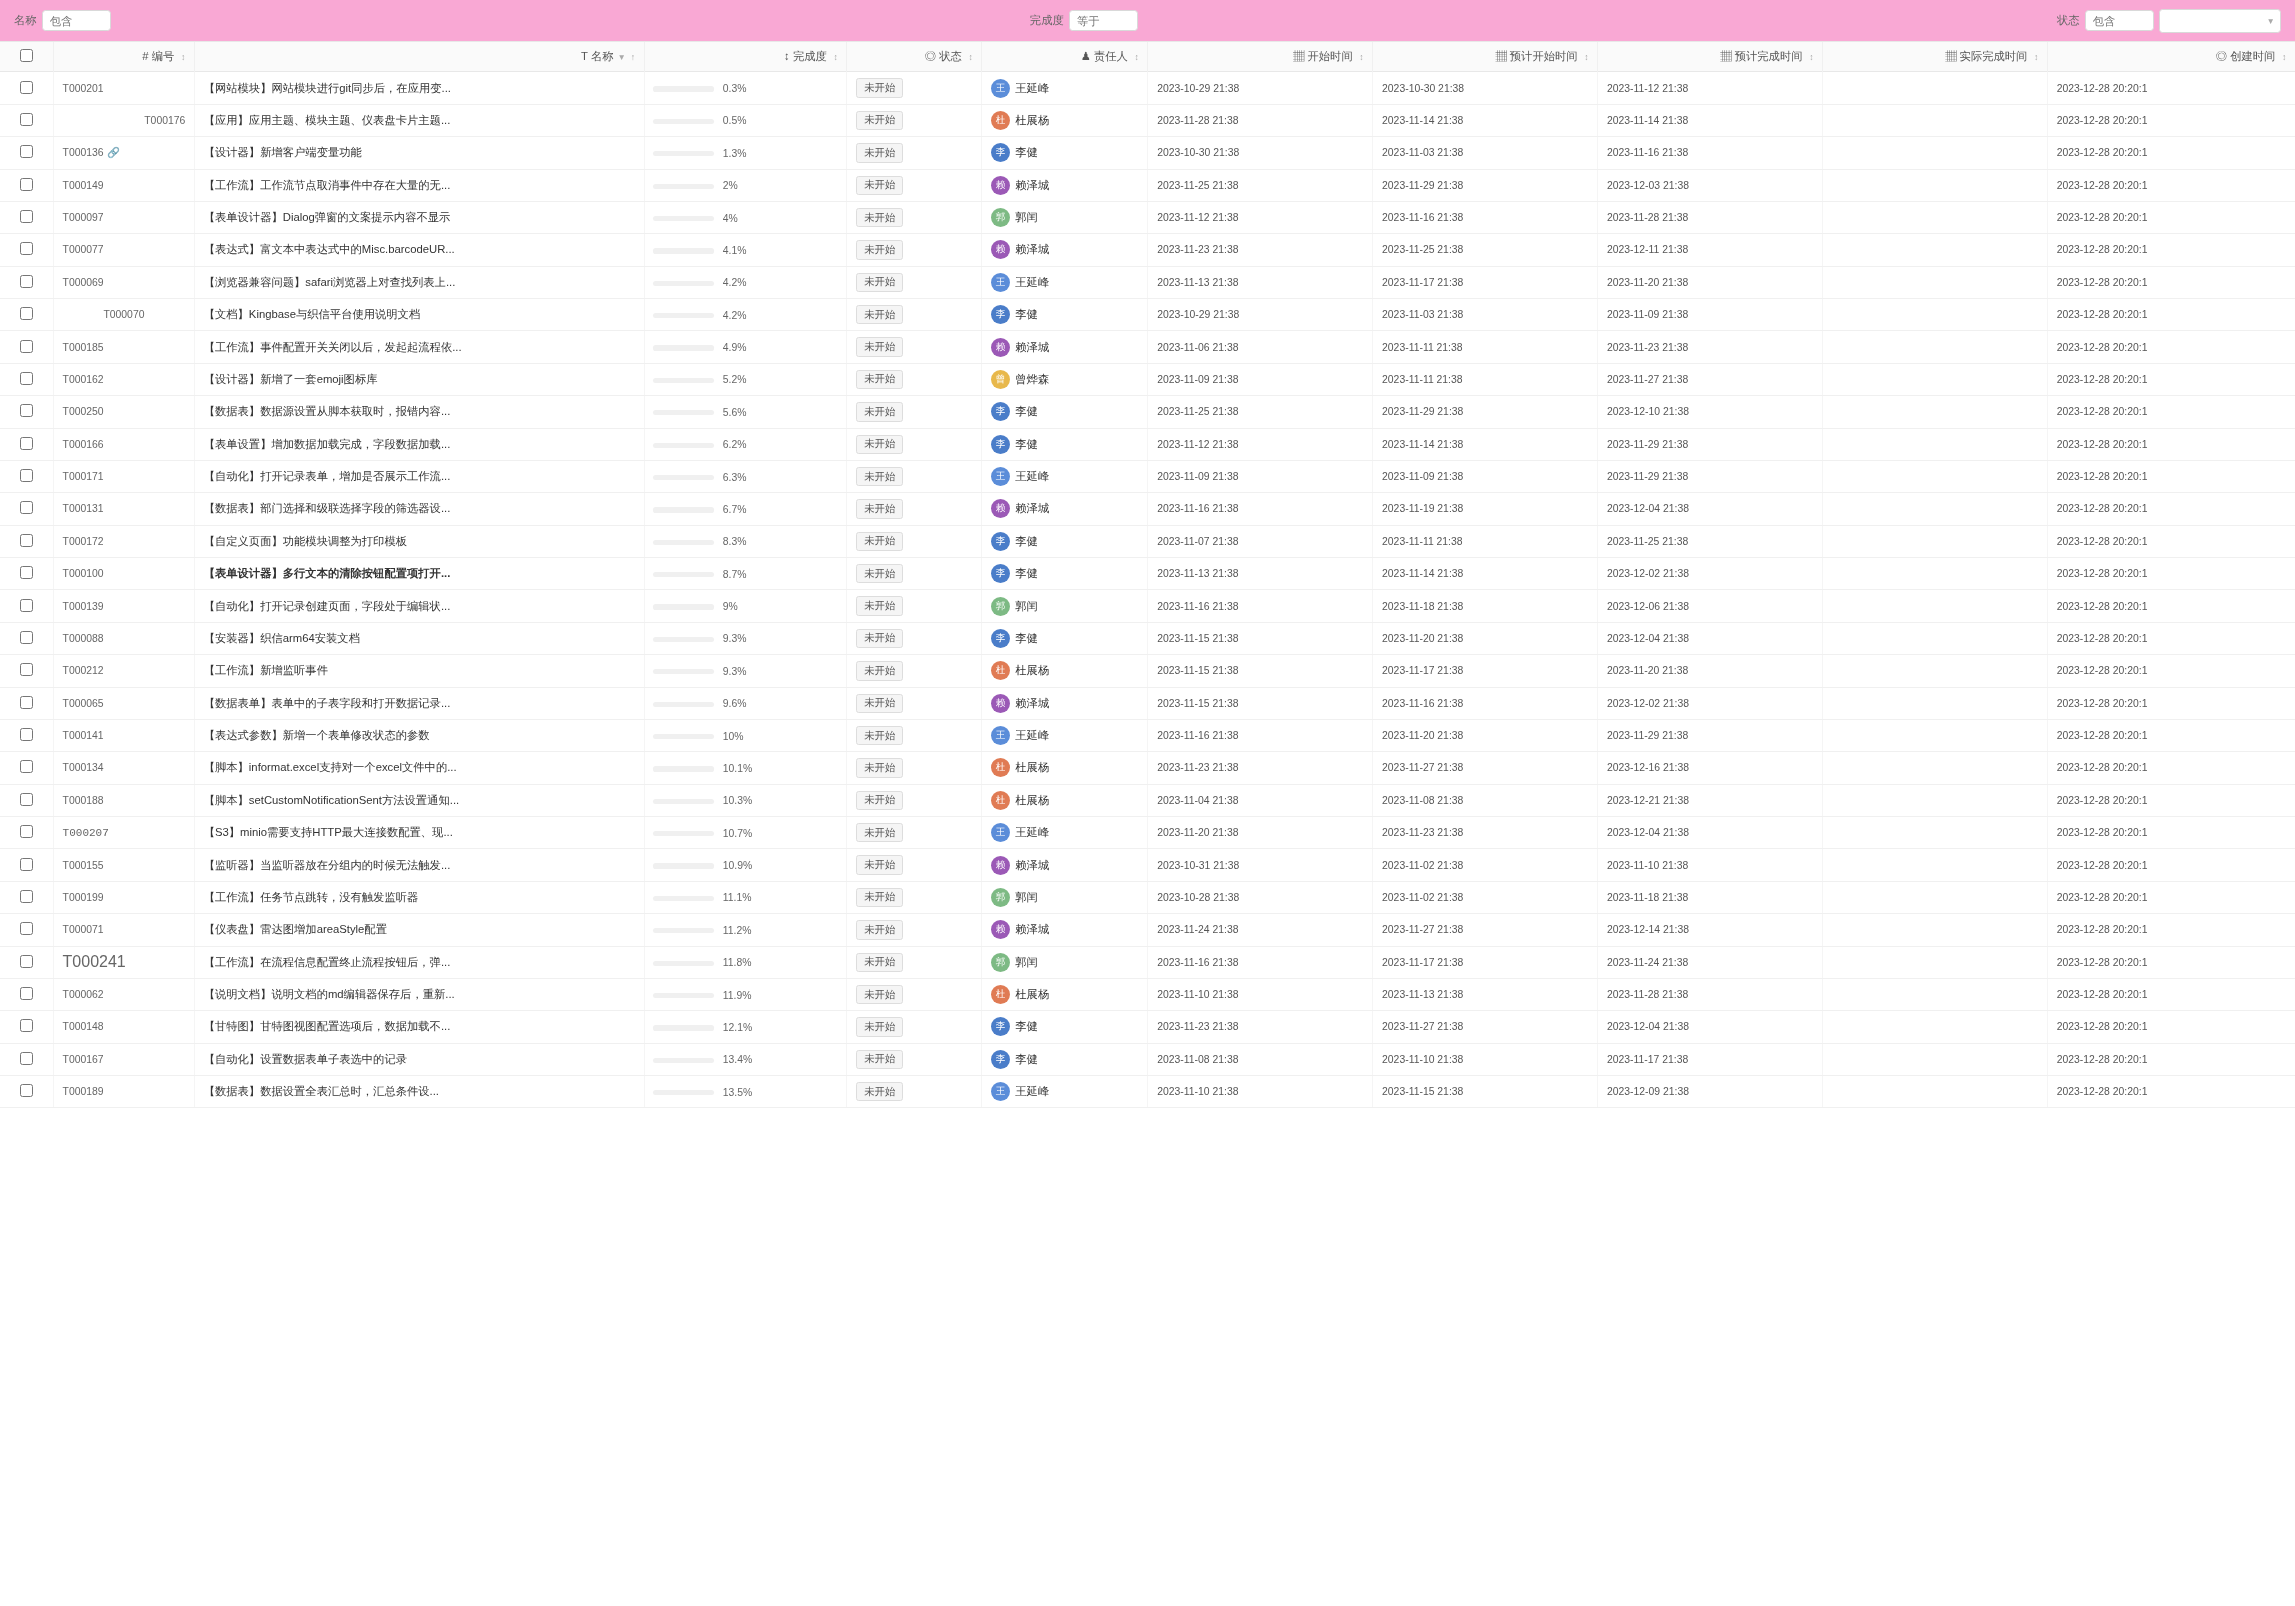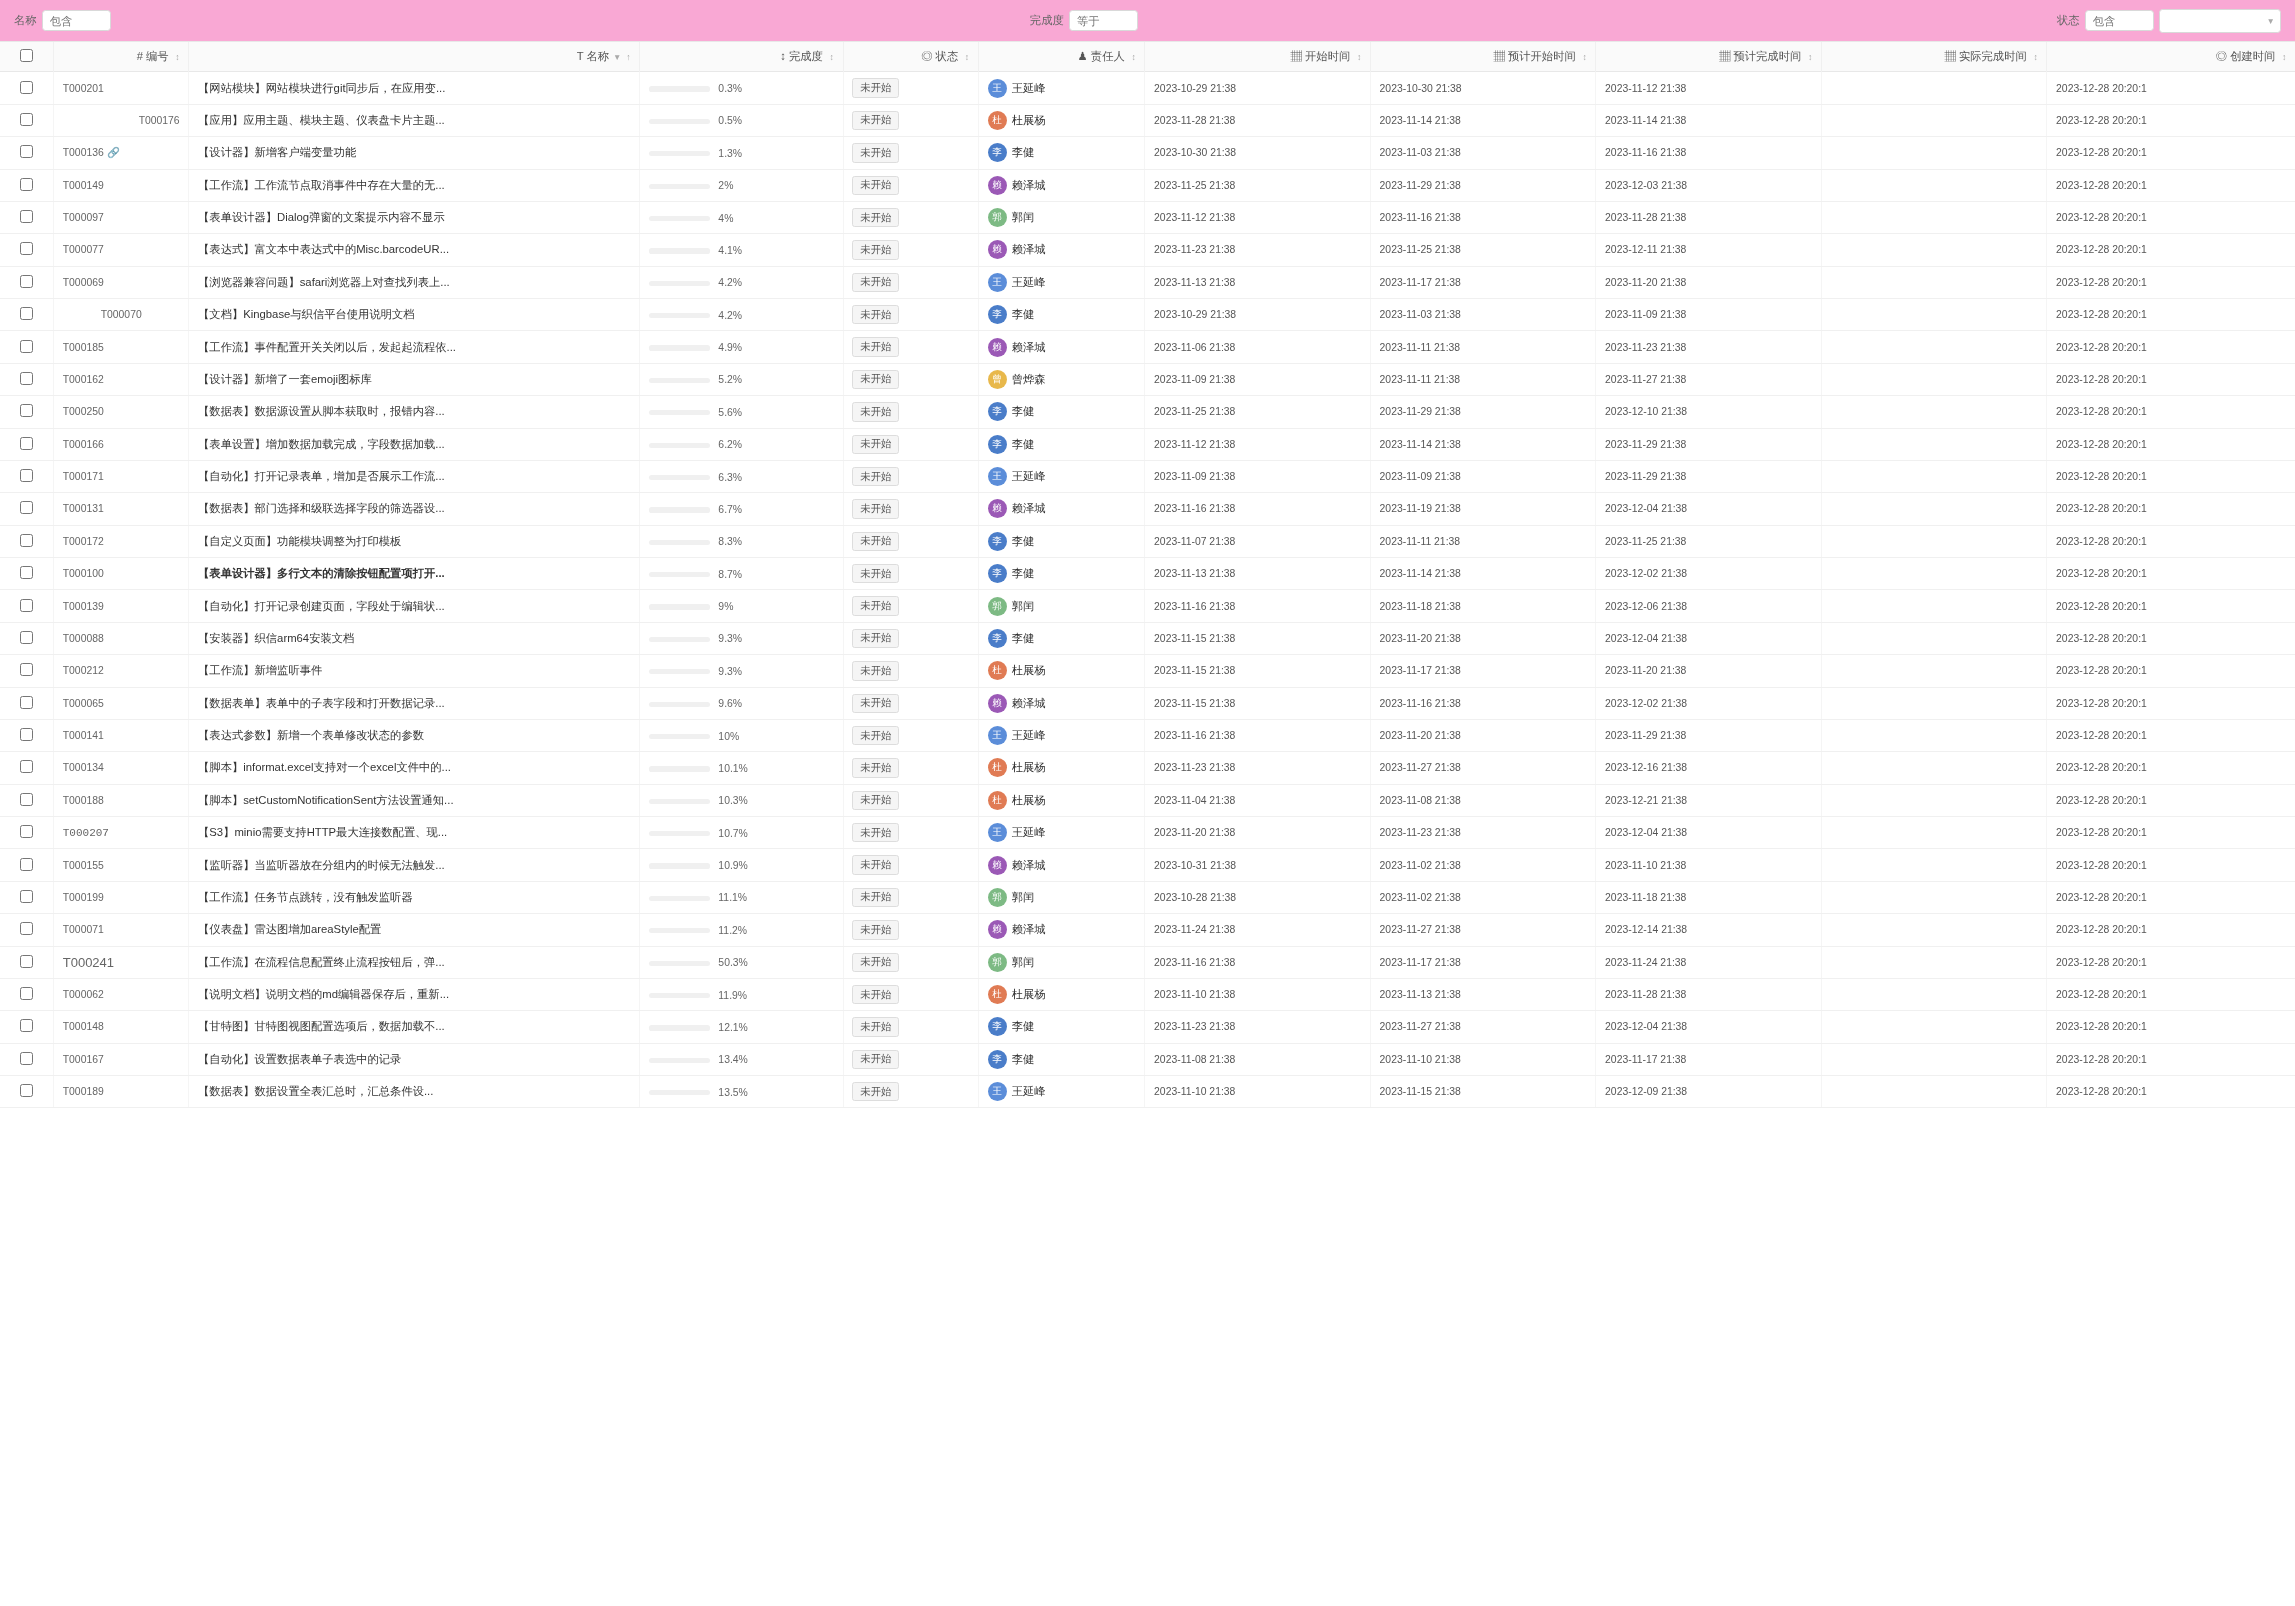--- a/index.html
+++ b/index.html
@@ -960,27 +960,27 @@
     <td class="date-text">2023-11-24 21:38</td>
     <td class="date-text">2023-11-27 21:38</td>
     <td class="date-text">2023-12-14 21:38</td>
     <td class="date-text"></td>
     <td class="date-text">2023-12-28 20:20:1</td>
   </tr>
         <tr>
     <td class="checkbox-cell">
       <input type="checkbox" style="">
     </td>
-    <td class="id-cell" style="font-size:13px;color:#666;margin-top:34px;">T000241</td>
+    <td class="id-cell" style="font-size:16px;color:#666;margin-top:34px;">T000241</td>
     <td class="name-cell" title="【工作流】在流程信息配置终止流程按钮后，弹..." style="max-width:243px;overflow:hidden;text-overflow:ellipsis;cursor:pointer;">【工作流】在流程信息配置终止流程按钮后，弹...</td>
     <td class="progress-cell">
       <span class="progress-bar-bg">
         <span class="progress-bar-fill" style="width:7px;"></span>
       </span>
-      <span class="progress-text">50.3%</span>
+      <span class="progress-text">11.8%</span>
     </td>
     <td>
       <span class="status-badge status-not-started">未开始</span>
     </td>
     <td>
       <div class="assignee-cell">
         <span class="avatar" style="background-color:#7dba84;">郭</span>
         <span>郭闰</span>
       </div>
     </td>

